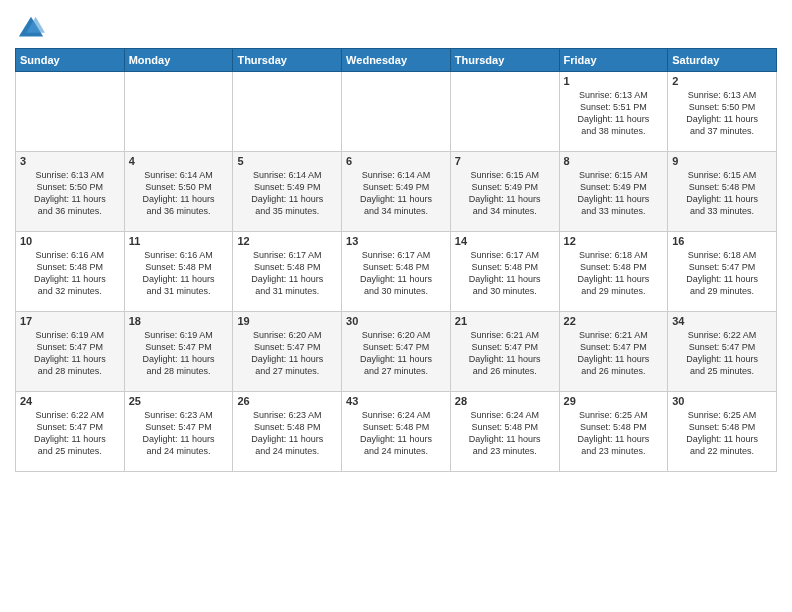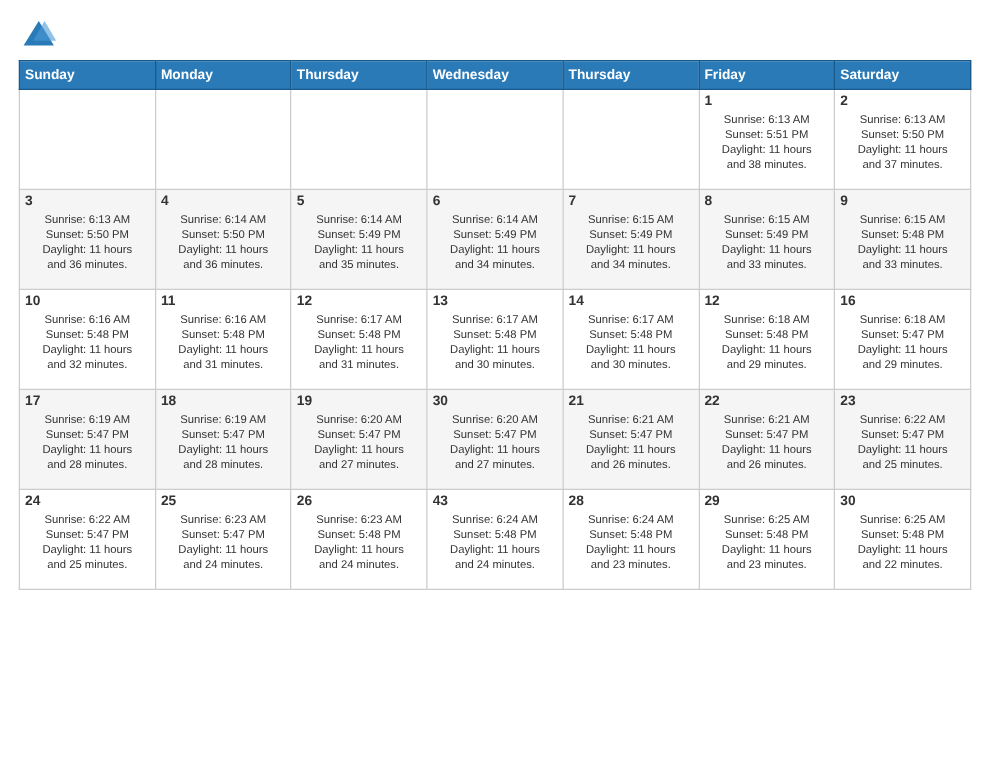--- a/index.html
+++ b/index.html
@@ -292,21 +292,21 @@
 and 26 minutes.</div>
           </td>
           <td>
             <span class="day-num">22</span>
             <div class="day-info" style="white-space: pre-line;">Sunrise: 6:21 AM
 Sunset: 5:47 PM
 Daylight: 11 hours
 and 26 minutes.</div>
           </td>
           <td>
-            <span class="day-num">23</span>
+            <span class="day-num">34</span>
             <div class="day-info" style="white-space: pre-line;">Sunrise: 6:22 AM
 Sunset: 5:47 PM
 Daylight: 11 hours
 and 25 minutes.</div>
           </td>
         </tr>
         <tr>
           <td>
             <span class="day-num">24</span>
             <div class="day-info" style="white-space: pre-line;">Sunrise: 6:22 AM

